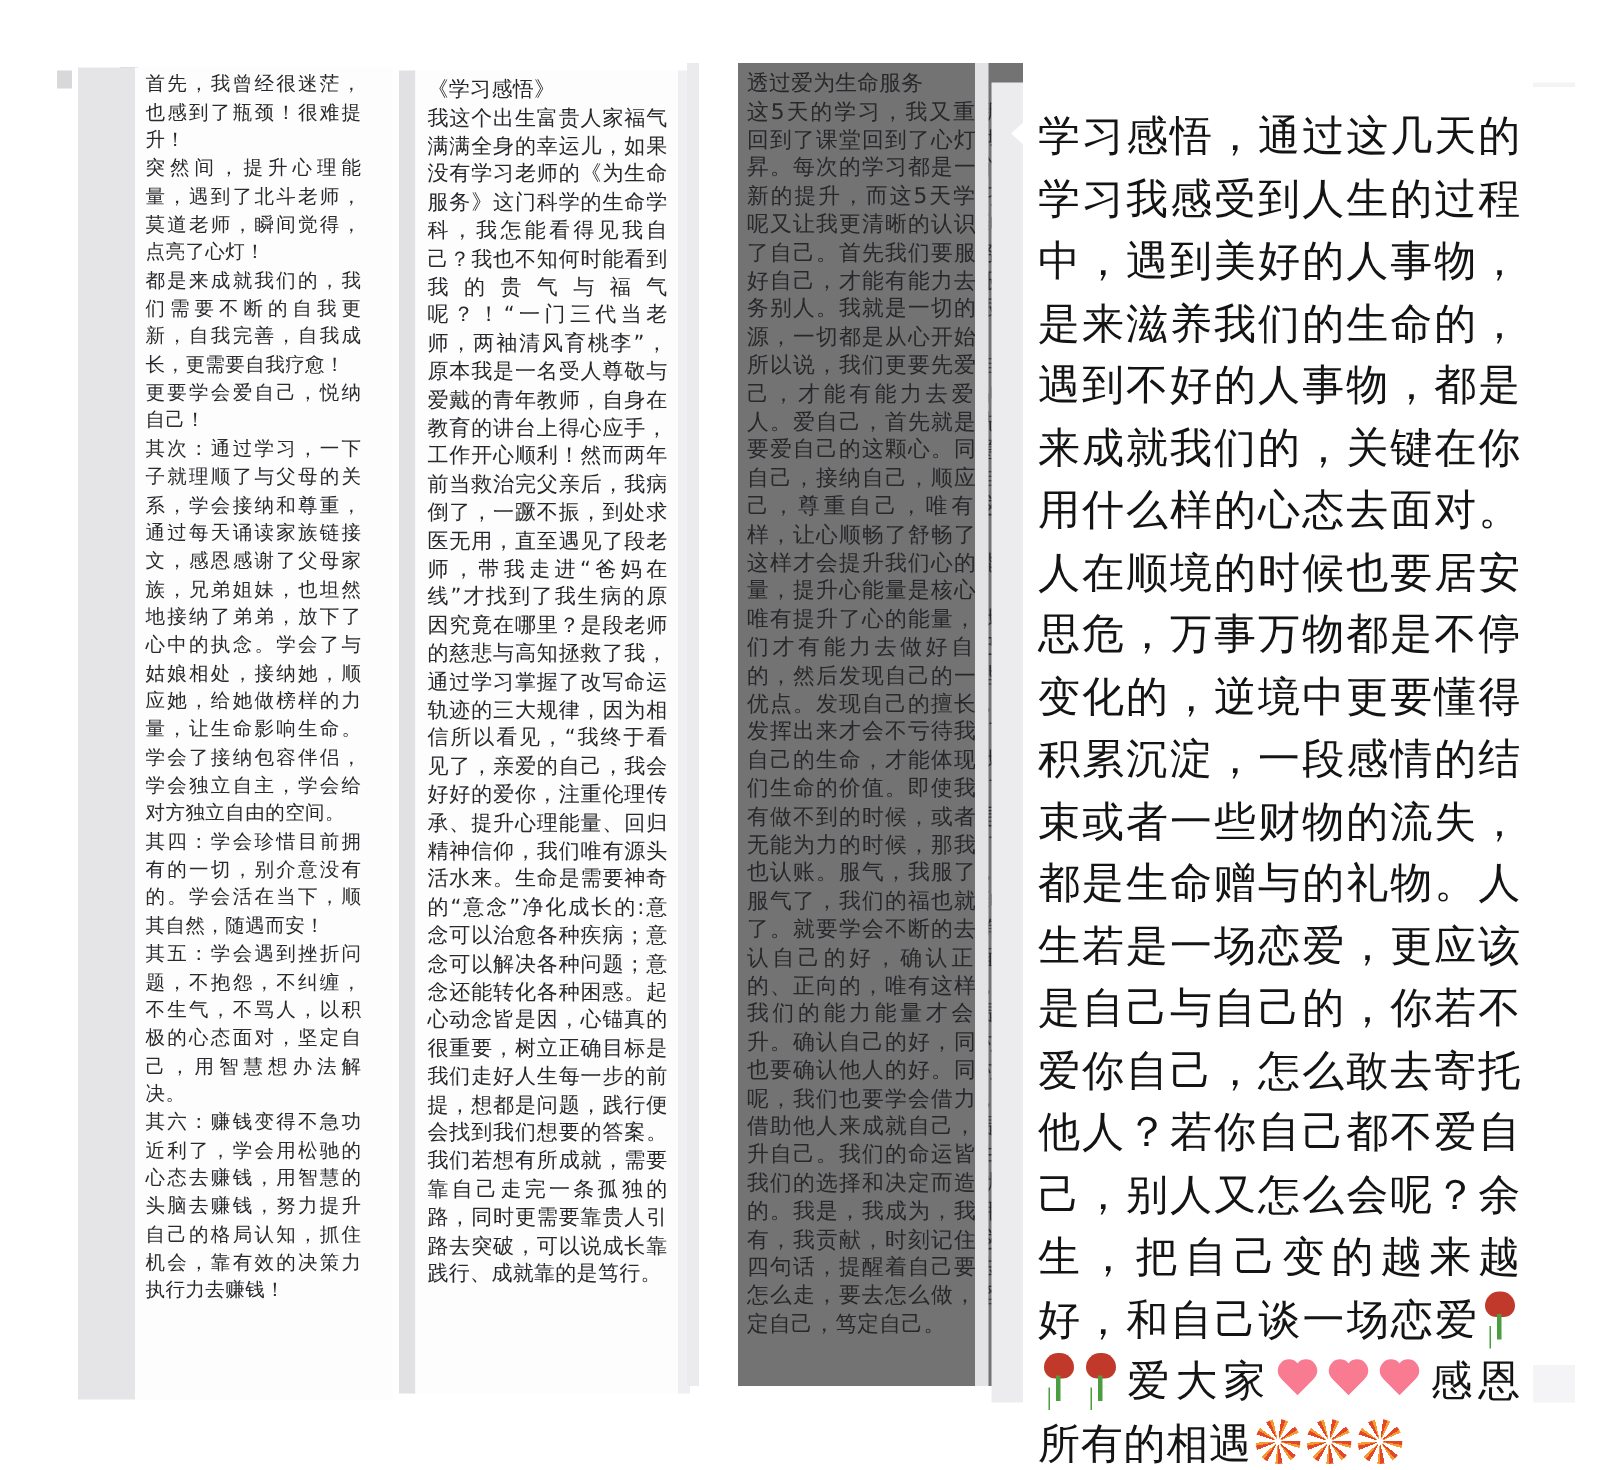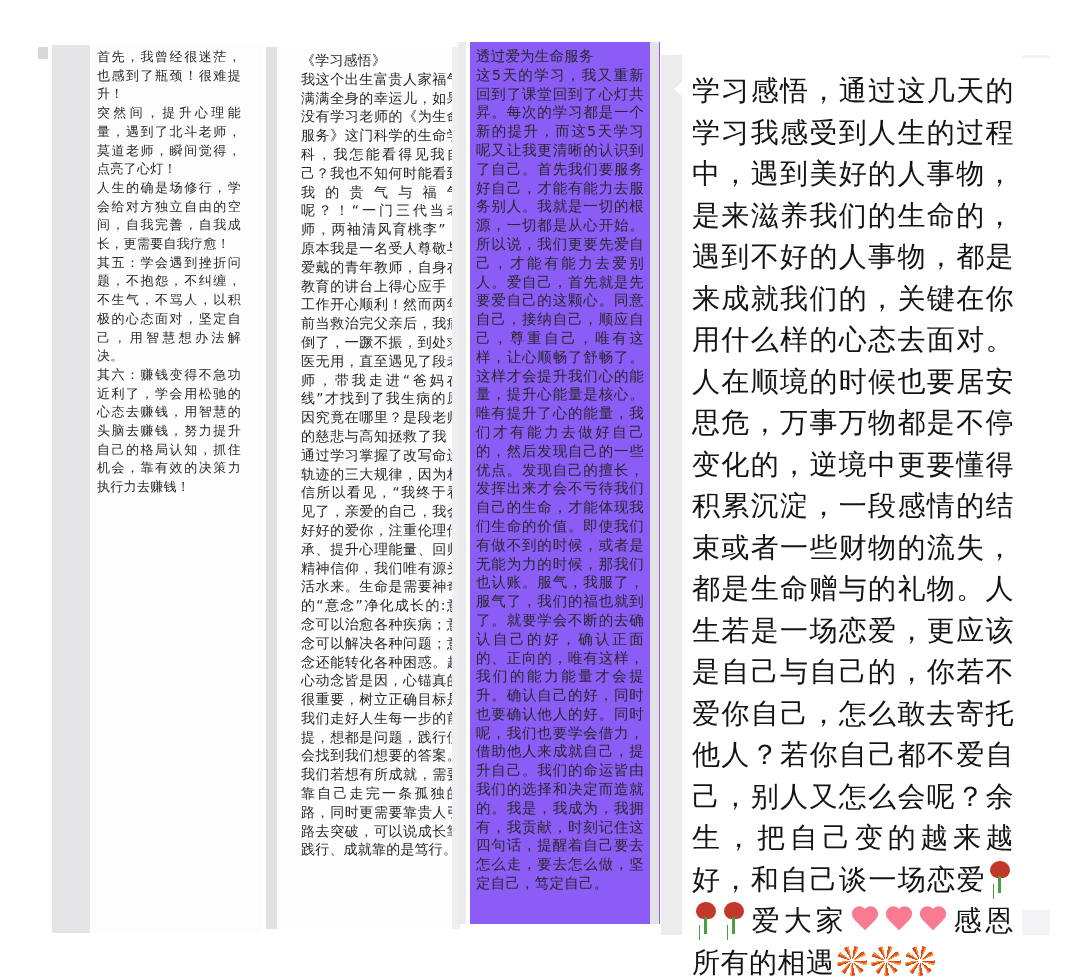--- a/index.html
+++ b/index.html
@@ -12,24 +12,24 @@
   
   .c1-strip{left:52px;top:45px;width:38px;height:888px;background:#e5e5e8;}
   .c1-paper{position:absolute;left:90px;top:45px;width:172px;height:888px;background:#fdfdfd;}
   .c1-text{position:absolute;left:7px;top:3px;width:144px;color:#2a2a2e;
     font-size:13px;line-height:18.7px;text-align:justify;letter-spacing:.3px;}
   
   .c2-lstrip{left:266px;top:47px;width:11px;height:882px;background:#e1e1e4;}
   .c2-paper{position:absolute;left:277px;top:47px;width:182px;height:882px;background:#fdfdfd;}
   .c2-rstrip{left:452px;top:47px;width:8px;height:882px;background:#efeff1;}
   .c2-text{position:absolute;left:8px;top:4px;width:160px;color:#28282c;
-    font-size:14px;line-height:18.8px;text-align:justify;letter-spacing:.2px;margin-left:16px;}
+    font-size:14px;line-height:18.8px;text-align:justify;letter-spacing:.2px;}
   
   .c3-lstrip{left:458px;top:42px;width:8px;height:882px;background:#ebebee;}
-  .c3-paper{position:absolute;left:470px;top:42px;width:190px;height:882px;background:#8b5cf6;text-decoration:underline;}
+  .c3-paper{position:absolute;left:492px;top:42px;width:190px;height:882px;background:#737373;text-decoration:underline;}
   .c3-rstrip{left:650px;top:42px;width:9px;height:882px;background:#e3e3e6;}
   .c3-text{position:absolute;left:6px;top:5px;width:168px;color:#28282c;
     font-size:14.5px;line-height:18.8px;text-align:justify;letter-spacing:.2px;}
   
   .c4-lstrip{left:661px;top:55px;width:21px;height:880px;background:#ececef;}
   .c4-rstrip{left:1022px;top:55px;width:28px;height:880px;background:#f4f4f6;}
   .c4-bubble{position:absolute;left:682px;top:58px;width:340px;height:852px;
     background:#ffffff;border-radius:6px;padding-left:40px;}
   .c4-tail{position:absolute;left:-8px;top:22px;width:0;height:0;
     border-top:9px solid transparent;border-bottom:9px solid transparent;
@@ -66,21 +66,24 @@
 <div id="canvas">
 
   <div class="artifact a1"></div>
   <div class="artifact a2"></div>
 
   <div class="strip c1-strip"></div>
   <section class="c1-paper">
     <div class="c1-text">
       <p>首先，我曾经很迷茫，也感到了瓶颈！很难提升！</p>
       <p>突然间，提升心理能量，遇到了北斗老师，莫道老师，瞬间觉得，点亮了心灯！</p>
-      <p>人生的确是场修行，学会给对方独立自由的空间，自我完善，自我成长，更需要自我疗愈！</p>
+      <p>都是来成就我们的，我们需要不断的自我更新，自我完善，自我成长，更需要自我疗愈！</p>
+      <p>更要学会爱自己，悦纳自己！</p>
+      <p>其次：通过学习，一下子就理顺了与父母的关系，学会接纳和尊重，通过每天诵读家族链接文，感恩感谢了父母家族，兄弟姐妹，也坦然地接纳了弟弟，放下了心中的执念。学会了与姑娘相处，接纳她，顺应她，给她做榜样的力量，让生命影响生命。学会了接纳包容伴侣，学会独立自主，学会给对方独立自由的空间。</p>
+      <p>其四：学会珍惜目前拥有的一切，别介意没有的。学会活在当下，顺其自然，随遇而安！</p>
       <p>其五：学会遇到挫折问题，不抱怨，不纠缠，不生气，不骂人，以积极的心态面对，坚定自己，用智慧想办法解决。</p>
       <p>其六：赚钱变得不急功近利了，学会用松驰的心态去赚钱，用智慧的头脑去赚钱，努力提升自己的格局认知，抓住机会，靠有效的决策力执行力去赚钱！</p>
 
     </div>
   </section>
 
   <div class="strip c2-lstrip"></div>
   <section class="c2-paper">
     <div class="c2-text">
       <p>《学习感悟》</p>

